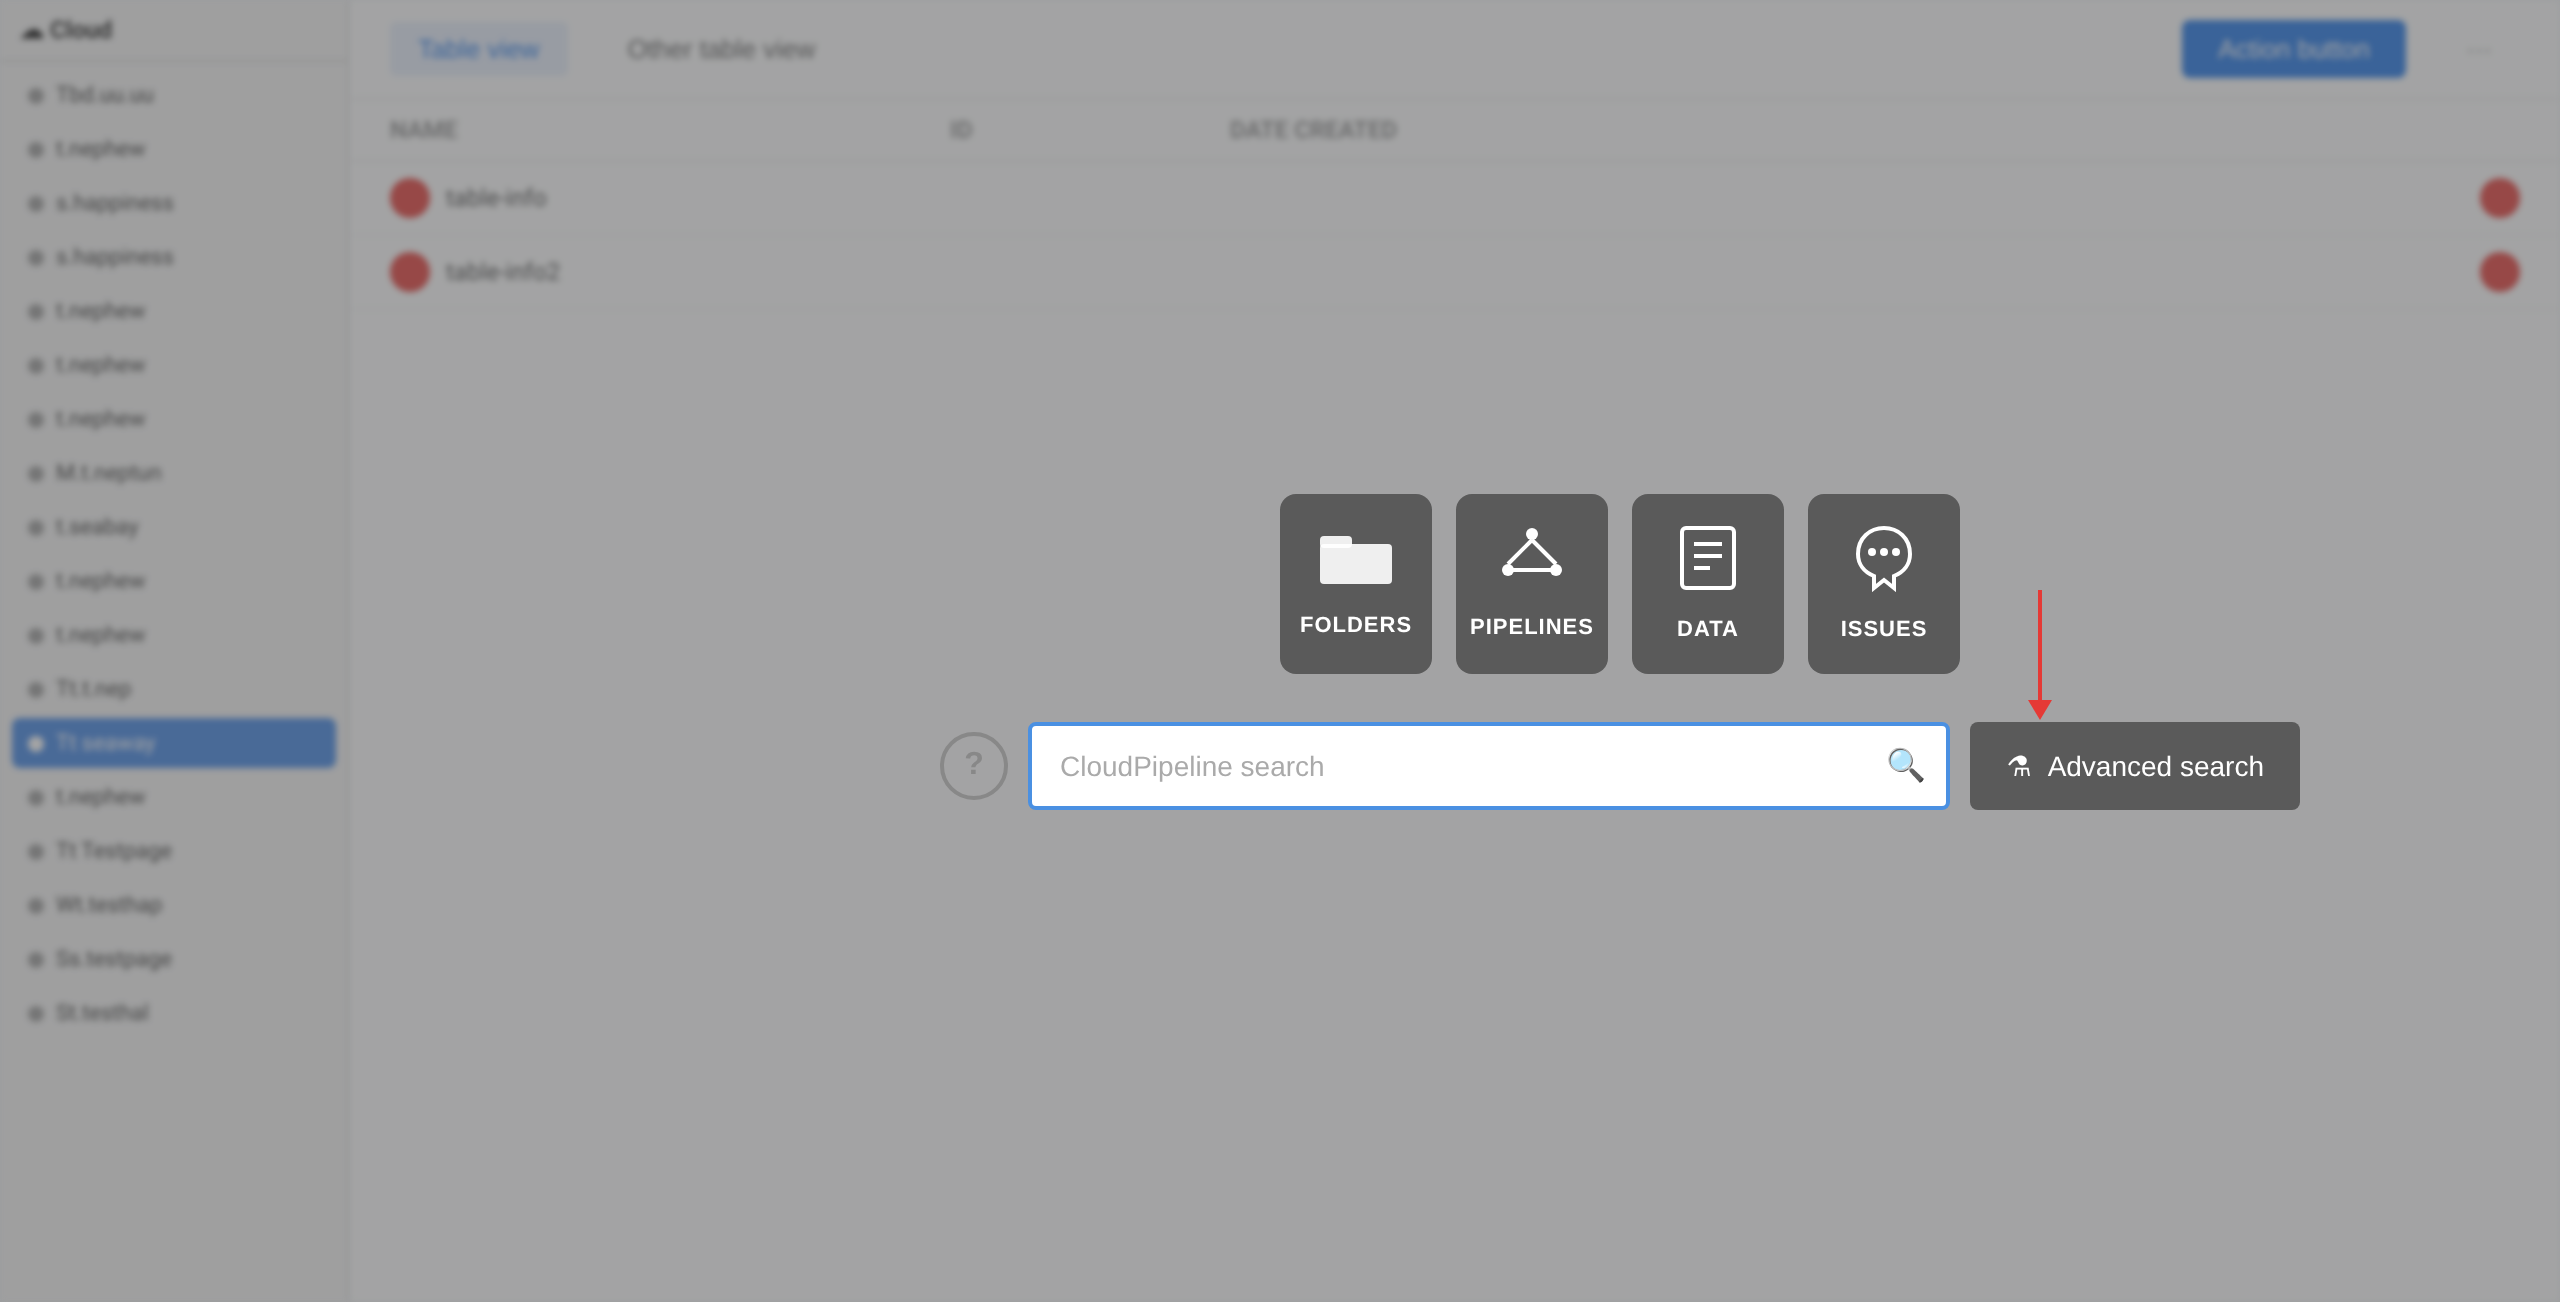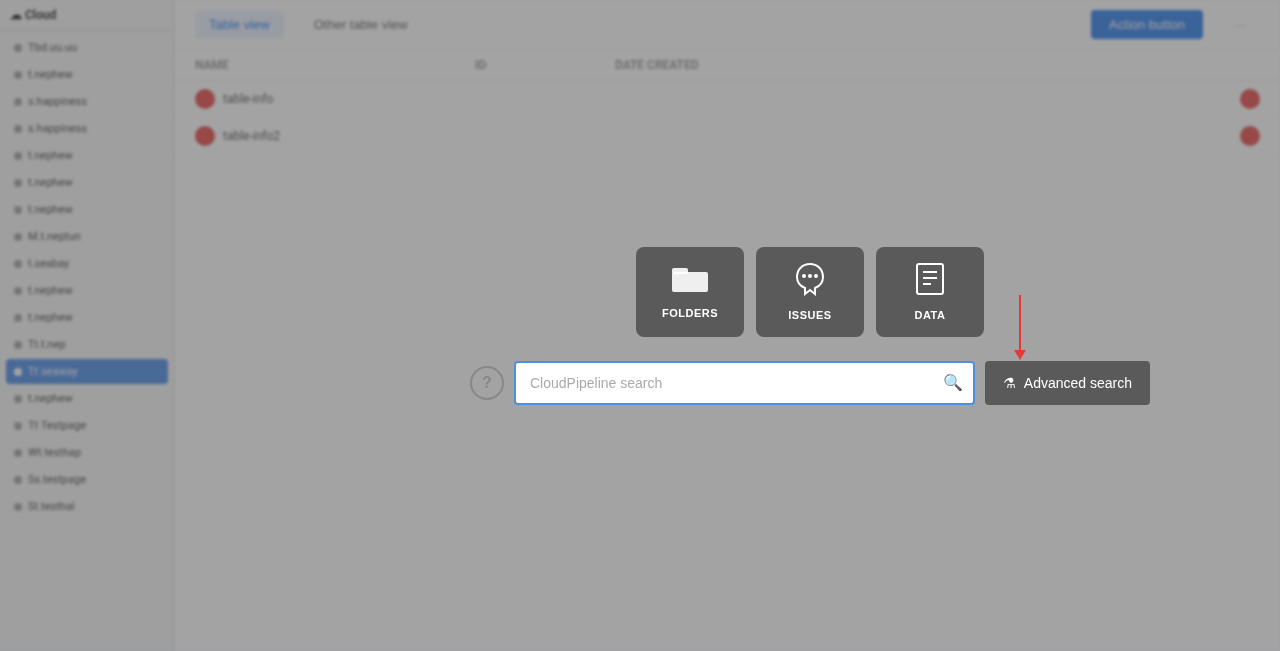--- a/index.html
+++ b/index.html
@@ -167,21 +167,21 @@
     .category-row {
       display: flex;
       gap: 12px;
     }
 
     .category-btn {
       display: flex;
       flex-direction: column;
       align-items: center;
       justify-content: center;
-      width: 108px;
+      width: 76px;
       height: 90px;
       background: #5a5a5a;
       border: none;
       border-radius: 8px;
       color: white;
       cursor: pointer;
       gap: 8px;
       transition: background 0.15s;
     }
 
@@ -410,46 +410,59 @@
     <button class="category-btn">
       <span class="category-icon">
         <svg width="36" height="30" viewBox="0 0 36 30" fill="none">
           <rect x="0" y="8" width="36" height="20" rx="2" fill="white" opacity="0.9"></rect>
           <rect x="0" y="4" width="16" height="6" rx="2" fill="white" opacity="0.9"></rect>
         </svg>
       </span>
       <span class="category-label">FOLDERS</span>
     </button>
 
-
-
+    <button class="category-btn">
+      <span class="category-icon">
+        <svg width="32" height="32" viewBox="0 0 32 32" fill="white">
+          <circle cx="16" cy="4" r="3" fill="white"></circle>
+          <circle cx="4" cy="22" r="3" fill="white"></circle>
+          <circle cx="28" cy="22" r="3" fill="white"></circle>
+          <line x1="16" y1="7" x2="4" y2="19" stroke="white" stroke-width="2"></line>
+          <line x1="16" y1="7" x2="28" y2="19" stroke="white" stroke-width="2"></line>
+          <line x1="4" y1="22" x2="28" y2="22" stroke="white" stroke-width="2"></line>
+        </svg>
+      </span>
+      <span class="category-label">PIPELINES</span>
+    </button>
+
+
+
+    <button class="category-btn">
+      <span class="category-icon">
+        <svg width="30" height="34" viewBox="0 0 30 34" fill="none">
+          <rect x="2" y="2" width="26" height="30" rx="2" stroke="white" stroke-width="2"></rect>
+          <line x1="8" y1="10" x2="22" y2="10" stroke="white" stroke-width="2"></line>
+          <line x1="8" y1="16" x2="22" y2="16" stroke="white" stroke-width="2"></line>
+          <line x1="8" y1="22" x2="16" y2="22" stroke="white" stroke-width="2"></line>
+        </svg>
+      </span>
+      <span class="category-label">DATA</span>
+    </button>
 
     <button class="category-btn">
       <span class="category-icon">
         <svg width="34" height="34" viewBox="0 0 34 34" fill="none">
           <path d="M17 2 C10 2 4 7 4 15 C4 20 7 24 12 26 L12 32 L17 28 L22 32 L22 26 C27 24 30 20 30 15 C30 7 24 2 17 2Z" stroke="white" stroke-width="2" fill="none"></path>
           <circle cx="11" cy="14" r="2" fill="white"></circle>
           <circle cx="17" cy="14" r="2" fill="white"></circle>
           <circle cx="23" cy="14" r="2" fill="white"></circle>
         </svg>
       </span>
       <span class="category-label">ISSUES</span>
     </button>
-
-    <button class="category-btn">
-      <span class="category-icon">
-        <svg width="30" height="34" viewBox="0 0 30 34" fill="none">
-          <rect x="2" y="2" width="26" height="30" rx="2" stroke="white" stroke-width="2"></rect>
-          <line x1="8" y1="10" x2="22" y2="10" stroke="white" stroke-width="2"></line>
-          <line x1="8" y1="16" x2="22" y2="16" stroke="white" stroke-width="2"></line>
-          <line x1="8" y1="22" x2="16" y2="22" stroke="white" stroke-width="2"></line>
-        </svg>
-      </span>
-      <span class="category-label">DATA</span>
-    </button>
   </div>
 
   <div class="search-row">
     <button class="help-btn">
       <span>?</span>
     </button>
 
     <div class="search-input-wrapper">
       <input type="text" class="search-input" placeholder="CloudPipeline search" style="">
       <span class="search-icon-inside">🔍</span>

